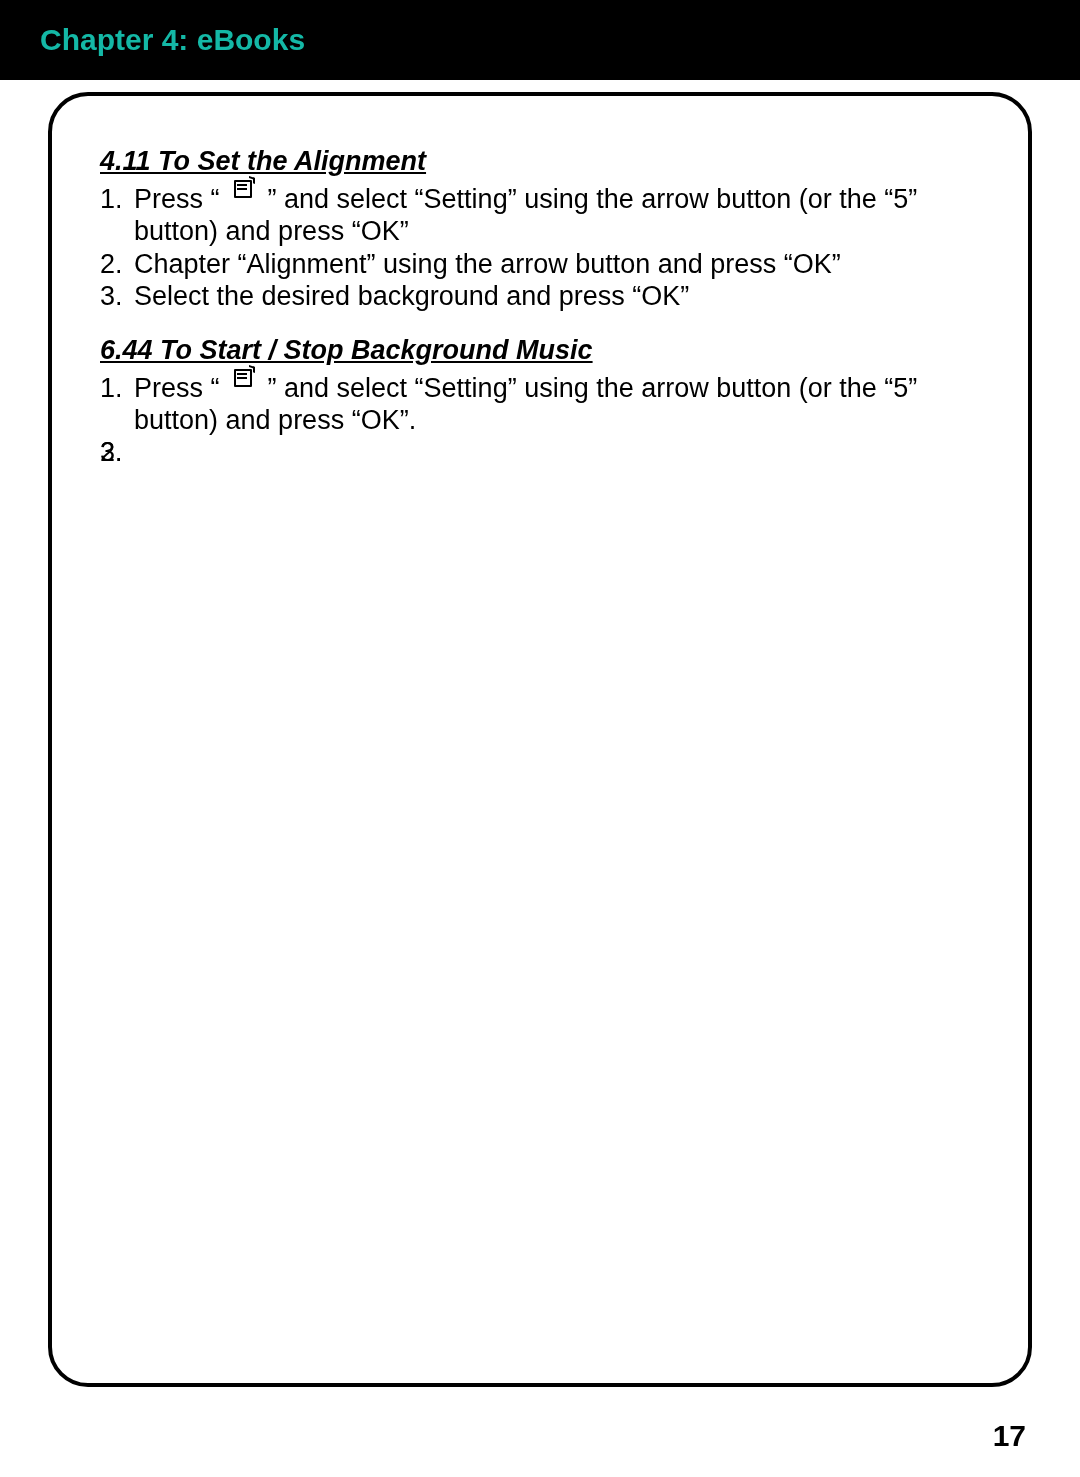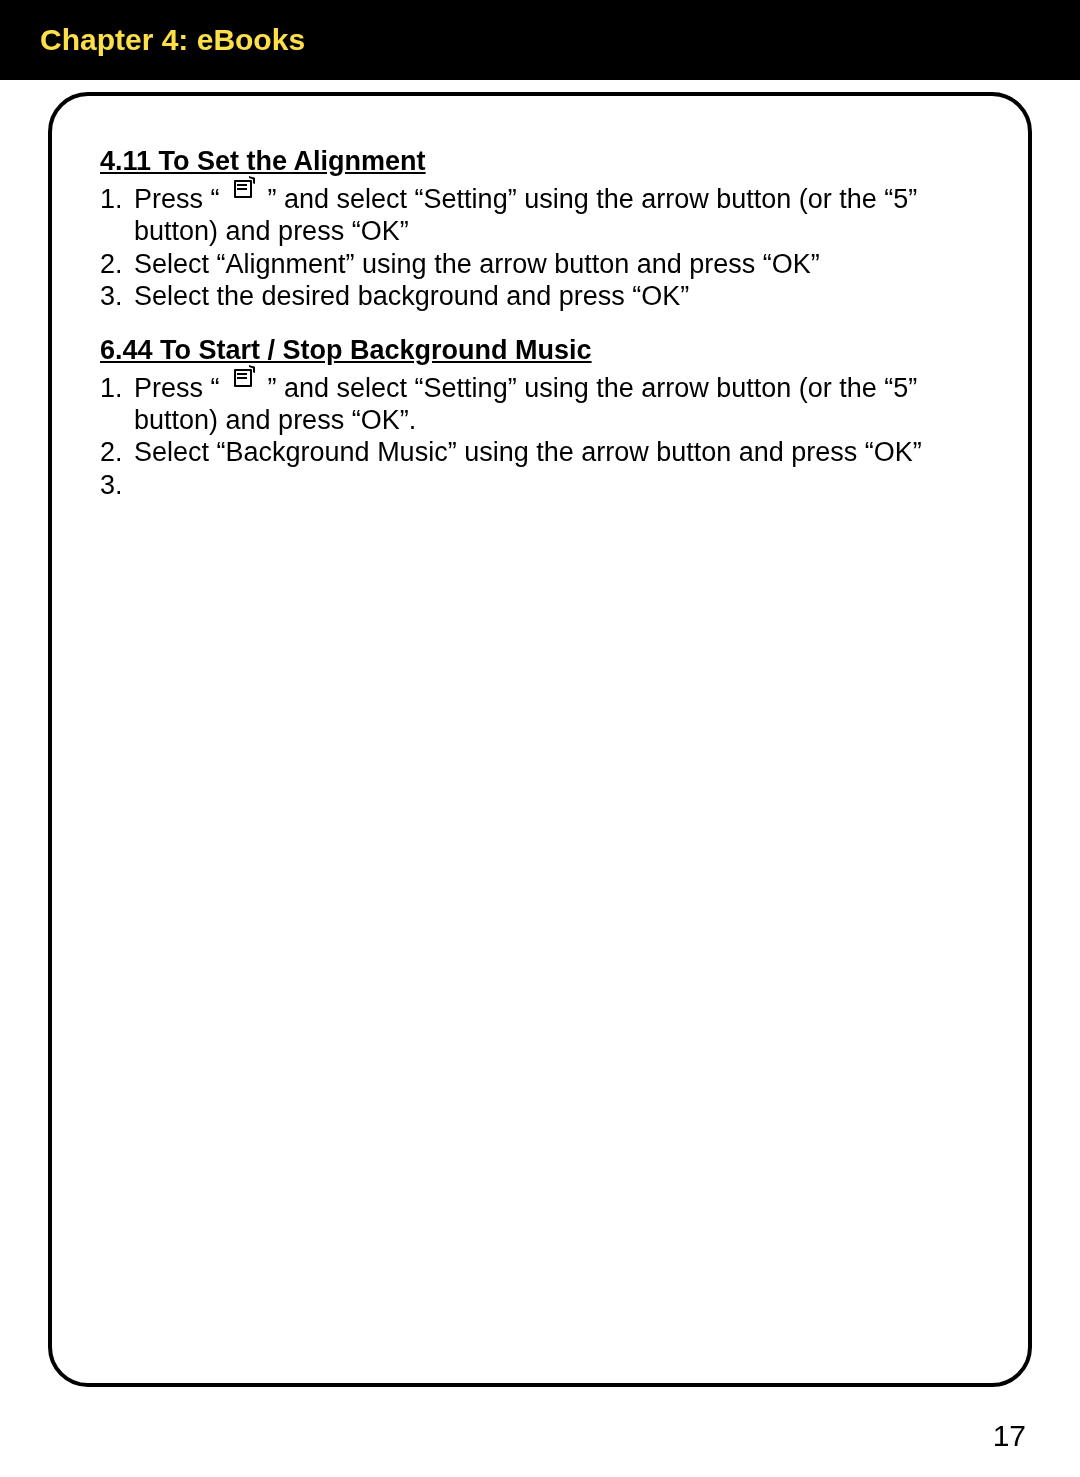--- a/index.html
+++ b/index.html
@@ -1,30 +1,30 @@
 <!DOCTYPE html>
 <html><head>
 <meta charset="utf-8">
 <style>
   * { box-sizing: border-box; margin: 0; padding: 0; }
   html, body { width: 1080px; height: 1477px; background: #fff; font-family: Arial, Helvetica, sans-serif; color: #000; }
   .page { width: 1080px; height: 1477px; position: relative; }
-  .header-bar { background: #000; color: #fde047; width: 100%; height: 80px; display: flex; align-items: center; padding-left: 40px; }
+  .header-bar { background: #000; color: #14b8a6; width: 100%; height: 80px; display: flex; align-items: center; padding-left: 40px; }
   .header-title { font-size: 30px; font-weight: bold; }
   .content-frame {
     position: absolute;
     top: 92px;
     left: 48px;
     width: 984px;
     height: 1295px;
     border: 4px solid #000;
     border-radius: 40px;
     padding: 50px 36px 30px 48px;
   }
-  .section-heading { font-size: 27px; font-weight: bold; text-decoration: underline; margin-bottom: 6px; }
+  .section-heading { font-size: 27px; font-weight: bold; text-decoration: underline; margin-bottom: 6px; font-style: italic; }
   .body-text { font-size: 27px; line-height: 1.2; }
   ol.steps { list-style: none; padding-left: 0; margin-left: 0; }
   ol.steps li { position: relative; padding-left: 34px; margin-bottom: 0; }
   ol.steps li .num { position: absolute; left: 0; top: 0; }
   .icon-slot { position: relative; display: inline-block; width: 48px; vertical-align: baseline; }
   .menu-icon {
     position: absolute;
     left: 14px;
     top: -28px;
     width: 20px;
@@ -54,21 +54,21 @@
     border-top: 2px solid #000;
     border-right: 2px solid #000;
     transform: skewY(20deg);
   }
   .section-block { margin-bottom: 22px; }
   .page-number {
     position: absolute;
     right: 54px;
     bottom: 24px;
     font-size: 30px;
-    font-weight: normal;
+    font-weight: bold;
   }
 </style>
 </head>
 <body>
 
 <div class="page">
   <div class="header-bar">
     <div class="header-title">Chapter 4: eBooks</div>
   </div>
 
@@ -78,41 +78,40 @@
       <div class="section-heading">4.11 To Set the Alignment</div>
       <ol class="steps body-text">
         <li>
           <span class="num">1.</span>
           <span>Press “</span><span class="icon-slot"><span class="menu-icon">
                 <span class="flap"></span>
               </span></span><span>” and select “Setting” using the arrow button (or the “5” button) and press “OK”</span>
         </li>
         <li>
           <span class="num">2.</span>
-          <span>Select “Alignment” using the arrow button and press “OK”</span>
+          <span>Chapter “Alignment” using the arrow button and press “OK”</span>
         </li>
         <li>
           <span class="num">3.</span>
           <span>Select the desired background and press “OK”</span>
         </li>
       </ol>
     </div>
 
     <div class="section-block">
       <div class="section-heading">6.44 To Start / Stop Background Music</div>
       <ol class="steps body-text">
         <li>
           <span class="num">1.</span>
           <span>Press “</span><span class="icon-slot"><span class="menu-icon">
                 <span class="flap"></span>
               </span></span><span>” and select “Setting” using the arrow button (or the “5” button) and press “OK”.</span>
         </li>
         <li>
           <span class="num">2.</span>
-          <span>Select “Background Music” using the arrow button and press “OK”</span>
         </li>
         <li>
           <span class="num">3.</span>
         </li>
       </ol>
     </div>
 
   </div>
 
   <div class="page-number">17</div>

